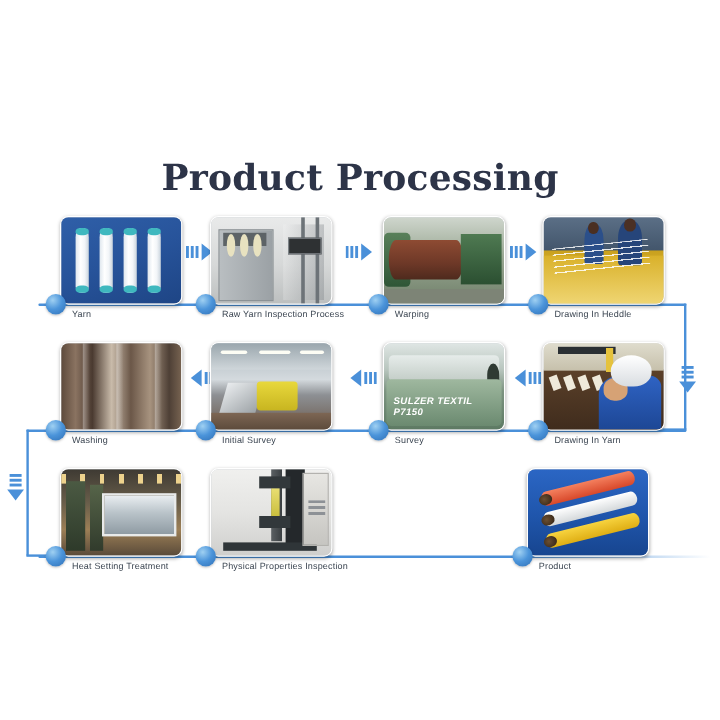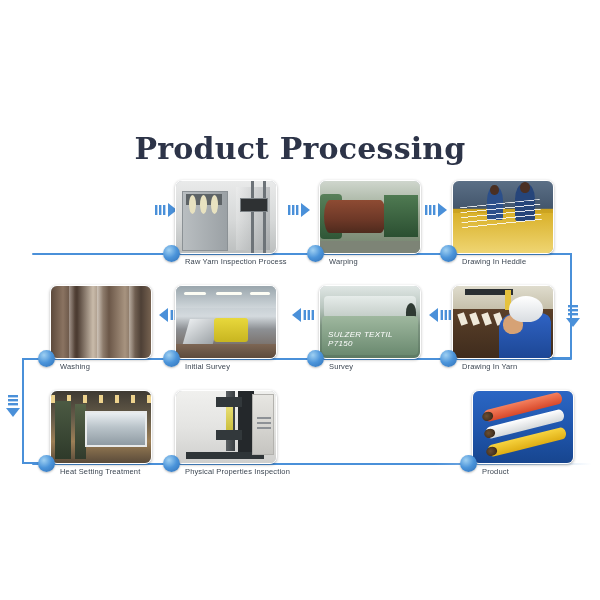--- a/index.html
+++ b/index.html
@@ -176,21 +176,21 @@
   .art-survey .lamp { position:absolute; top:8%; height:4%; background:#fdfdf4; border-radius:2px; }
   .art-survey .mach { position:absolute; left:38%; top:44%; width:34%; height:34%; background:linear-gradient(to bottom,#e8d83c,#c8b520); border-radius:3px; }
   .art-survey .ramp { position:absolute; left:10%; top:46%; width:30%; height:38%; background:linear-gradient(to bottom right,#e9ecee,#9aa0a4); transform: skewX(-16deg); }
   .art-survey .floor2 { position:absolute; left:0; bottom:0; width:100%; height:20%; background:linear-gradient(to bottom,#7d6654,#5d4b3c); }
 
   
   .art-weave { background: linear-gradient(to bottom,#dfe6e4 0%,#b9c6bf 30%,#7d9481 55%,#5d7a63 100%); }
   .art-weave .body { position:absolute; left:2%; top:42%; width:96%; height:54%; background:linear-gradient(to bottom,#9fb89f,#6b8a70); border-radius:4px; }
   .art-weave .top { position:absolute; left:4%; top:14%; width:92%; height:30%; background:linear-gradient(to bottom,#e6ecea,#c2ccc6); border-radius:4px; }
   .art-weave .brand { position:absolute; left:8%; top:62%; width:84%; height:22%;
-      color:#ffffff; font-size:8px; font-weight:normal; font-style:italic;
+      color:#ffffff; font-size:8px; font-weight:bold; font-style:italic;
       font-family:"Liberation Sans", sans-serif; letter-spacing:.3px;
       display:flex; align-items:center; }
   .art-weave .arm { position:absolute; right:4%; top:24%; width:10%; height:26%; background:#2f3a33; border-radius:50% 50% 10% 10%; }
 
   
   .art-reed { background: linear-gradient(to bottom,#e4e0d2 0%,#cfc7b2 30%,#5a3f2b 31%,#6b4c34 100%); }
   .art-reed .wall { position:absolute; left:0; top:0; width:100%; height:32%; background:linear-gradient(to bottom,#dfdccd,#c6c0ab); }
   .art-reed .dark { position:absolute; left:0; top:32%; width:100%; height:68%; background:linear-gradient(to bottom,#5b4029,#3f2c1d); }
   .art-reed .tick { position:absolute; top:38%; width:7%; height:16%; background:#efe9da; transform: rotate(-20deg); }
   .art-reed .torso { position:absolute; right:2%; bottom:0; width:52%; height:62%; background:linear-gradient(to bottom,#2f63c4,#1d4795); border-radius:34% 20% 0 0; }
@@ -242,20 +242,32 @@
 </head>
 <body>
 
 <div id="canvas">
 
   <div id="title">Product Processing</div>
 
   <div class="row" id="row-1">
     <div class="rail" style="left:32px; width:540px;"></div>
 
+    <div class="node" style="left:38px;">
+      <div class="pic">
+        <div class="art art-yarn">
+          <div class="cone" style="left:12%"></div>
+          <div class="cone" style="left:32%"></div>
+          <div class="cone" style="left:52%"></div>
+          <div class="cone" style="left:72%"></div>
+        </div>
+      </div>
+      <div class="dot"></div>
+      <div class="label">Yarn</div>
+    </div>
 
     <div class="harrow" style="left:155px;">
       <svg width="26" height="16" viewBox="0 0 26 16">
         <rect x="0" y="3" width="2.4" height="10" fill="#4a90d9"></rect>
         <rect x="4" y="3" width="2.4" height="10" fill="#4a90d9"></rect>
         <rect x="8" y="3" width="2.4" height="10" fill="#4a90d9"></rect>
         <path d="M13 1 L22 8 L13 15 Z" fill="#4a90d9"></path>
       </svg>
     </div>
 
@@ -467,21 +479,21 @@
           <div class="frame"></div>
           <div class="frame2"></div>
           <div class="window"></div>
         </div>
       </div>
       <div class="dot"></div>
       <div class="label">Heat Setting Treatment</div>
     </div>
 
 
-    <div class="node" style="left:460px;text-align:center;">
+    <div class="node" style="left:427px;text-align:center;">
       <div class="pic">
         <div class="art art-prod">
           <div class="r r1"></div>
           <div class="r r2"></div>
           <div class="r r3"></div>
         </div>
       </div>
       <div class="dot"></div>
       <div class="label">Product</div>
     </div>

